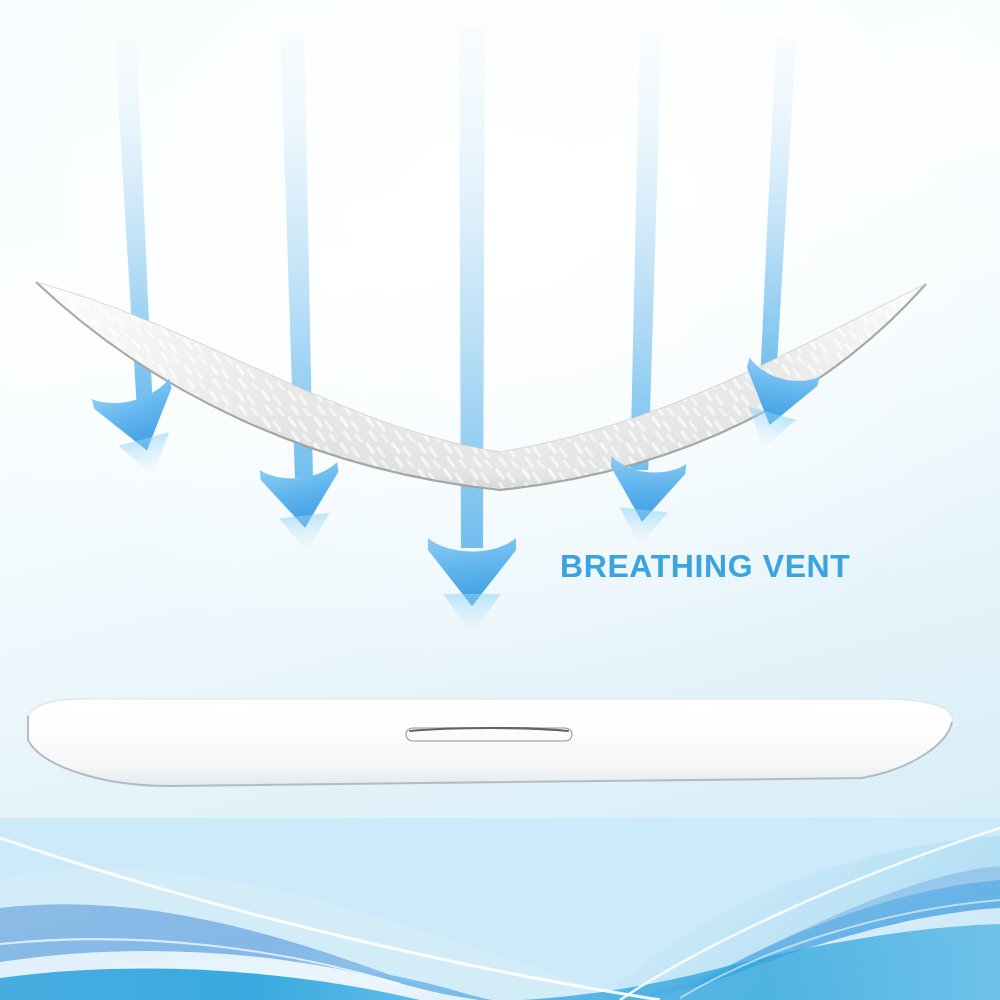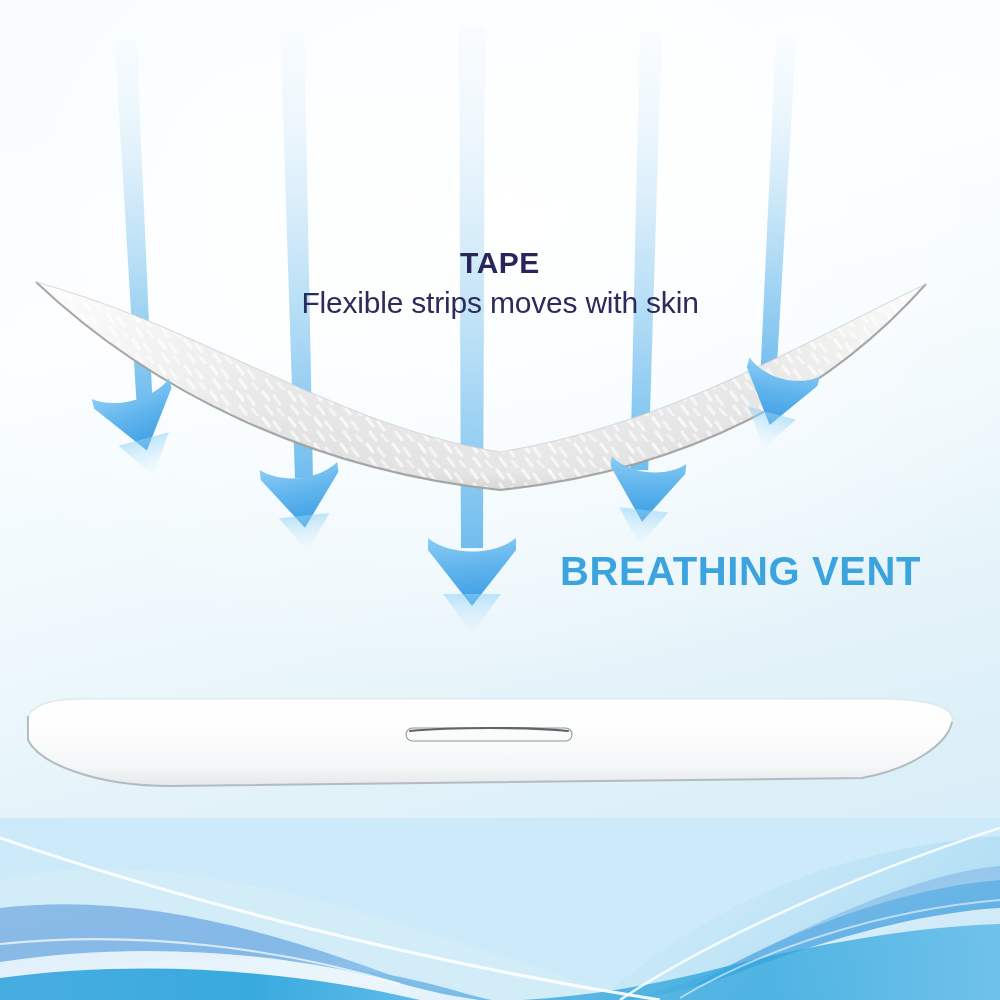--- a/index.html
+++ b/index.html
@@ -51,21 +51,21 @@
     display: block;
     margin-top: 5px;
   }
   #vent-label {
     left: 560px;
     top: 548px;
     width: 320px;
     text-align: left;
   }
   #vent-title {
-    font-size: 40px;
+    font-size: 32px;
     font-weight: bold;
     letter-spacing: 0.6px;
     color: #3ba3de;
     display: block;
   }
 </style>
 </head>
 <body>
 
 <div id="stage">
@@ -287,22 +287,18 @@
       <path d="M420,1000 C 520,1006 620,994 720,968 C 830,940 930,926 1000,924
                L 1000,1000 Z" fill="url(#w4)" opacity="0.8"></path>
 
       <path d="M0,838 C 180,900 420,962 660,1000" fill="none" stroke="#ffffff" stroke-width="3" opacity="0.9"></path>
       <path d="M1000,828 C 840,880 700,946 620,1000" fill="none" stroke="#ffffff" stroke-width="2.6" opacity="0.85"></path>
       <path d="M0,944 C 140,930 280,948 400,984" fill="none" stroke="#ffffff" stroke-width="2.2" opacity="0.7"></path>
       <path d="M1000,900 C 880,910 760,950 680,998" fill="none" stroke="#ffffff" stroke-width="2" opacity="0.55"></path>
     </g>
   </svg>
 
-  <div class="label-block" id="tape-label">
-    <span id="tape-title">TAPE</span>
-    <span id="tape-sub">Flexible strips moves with skin</span>
-  </div>
 
   <div class="label-block" id="vent-label">
     <span id="vent-title">BREATHING VENT</span>
   </div>
 
 </div>
 
 </body></html>

